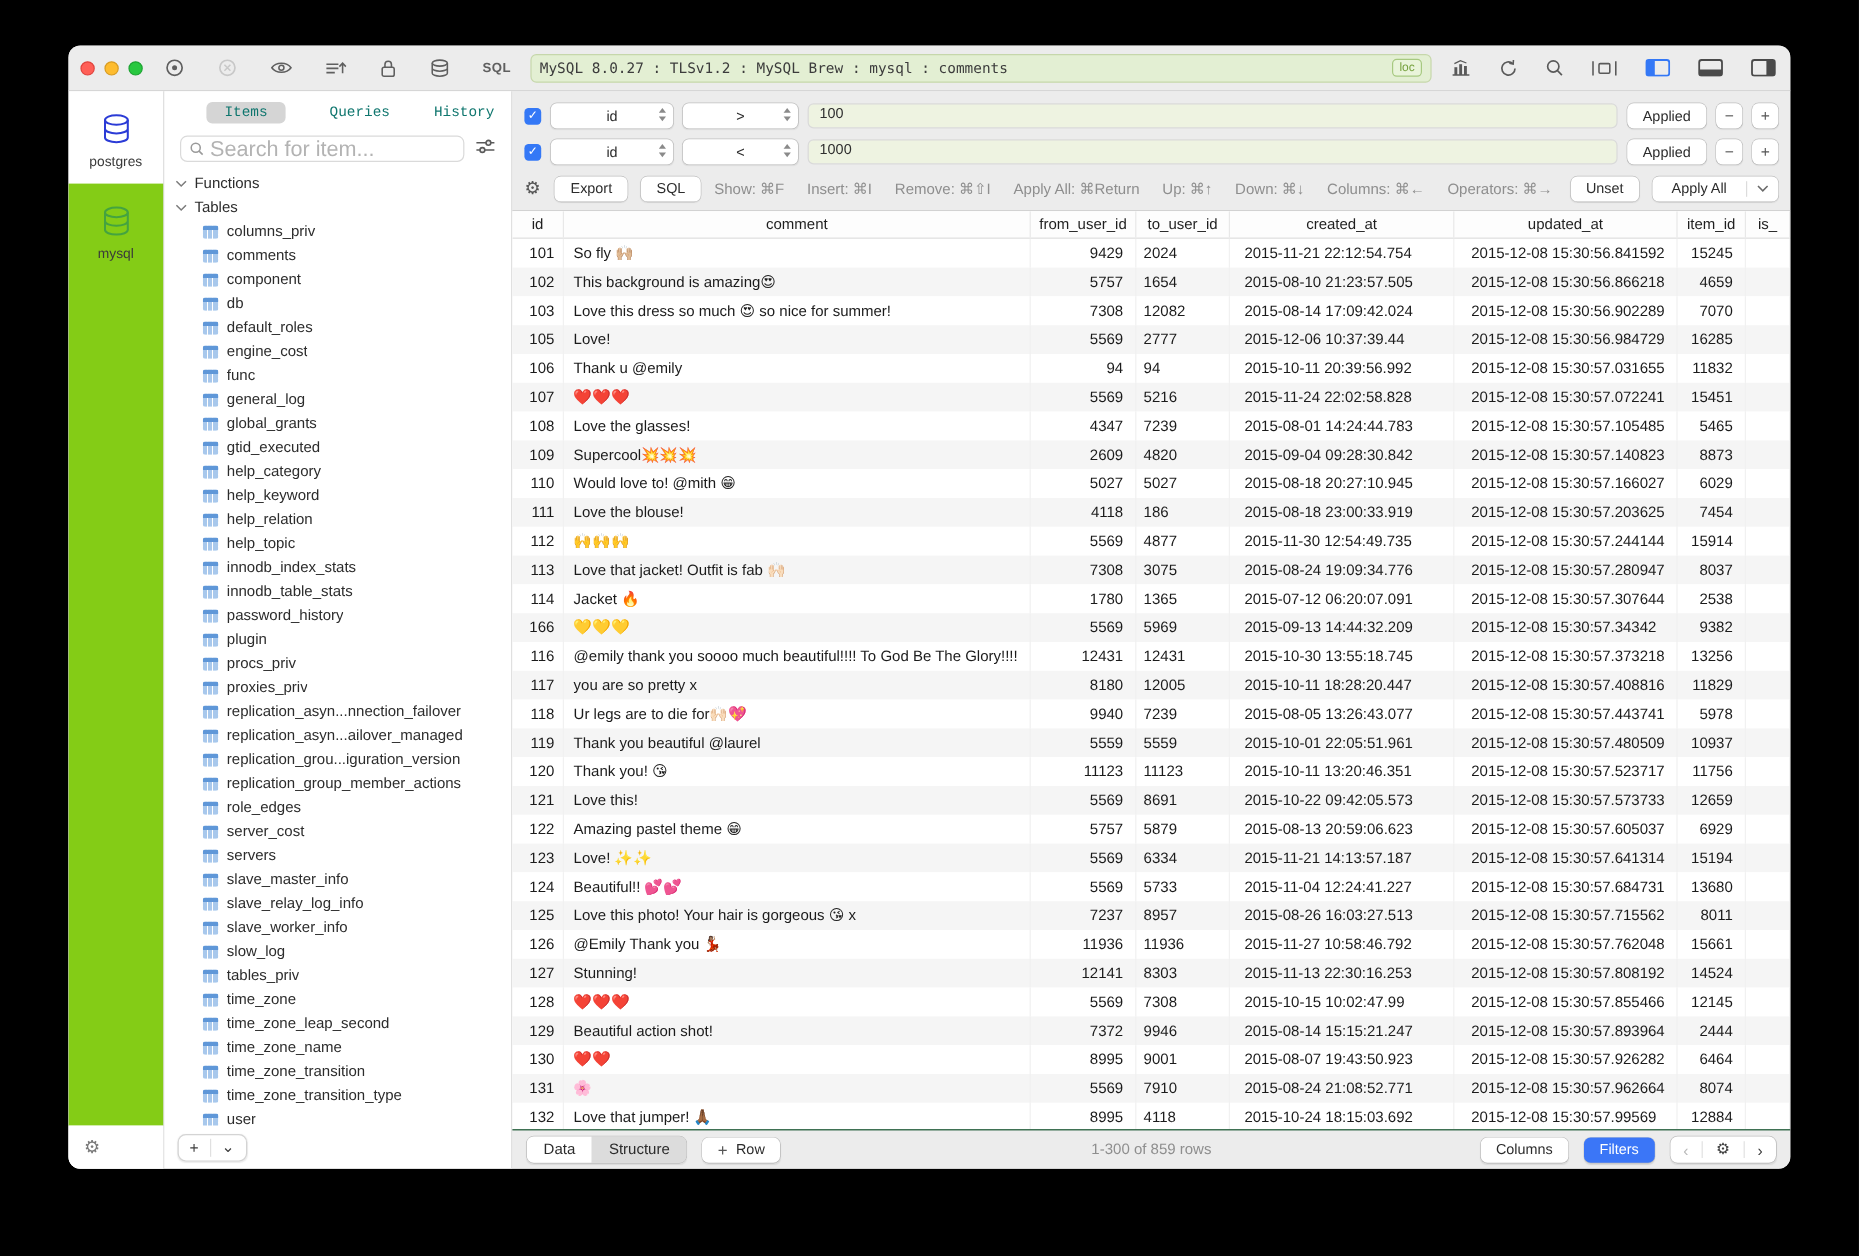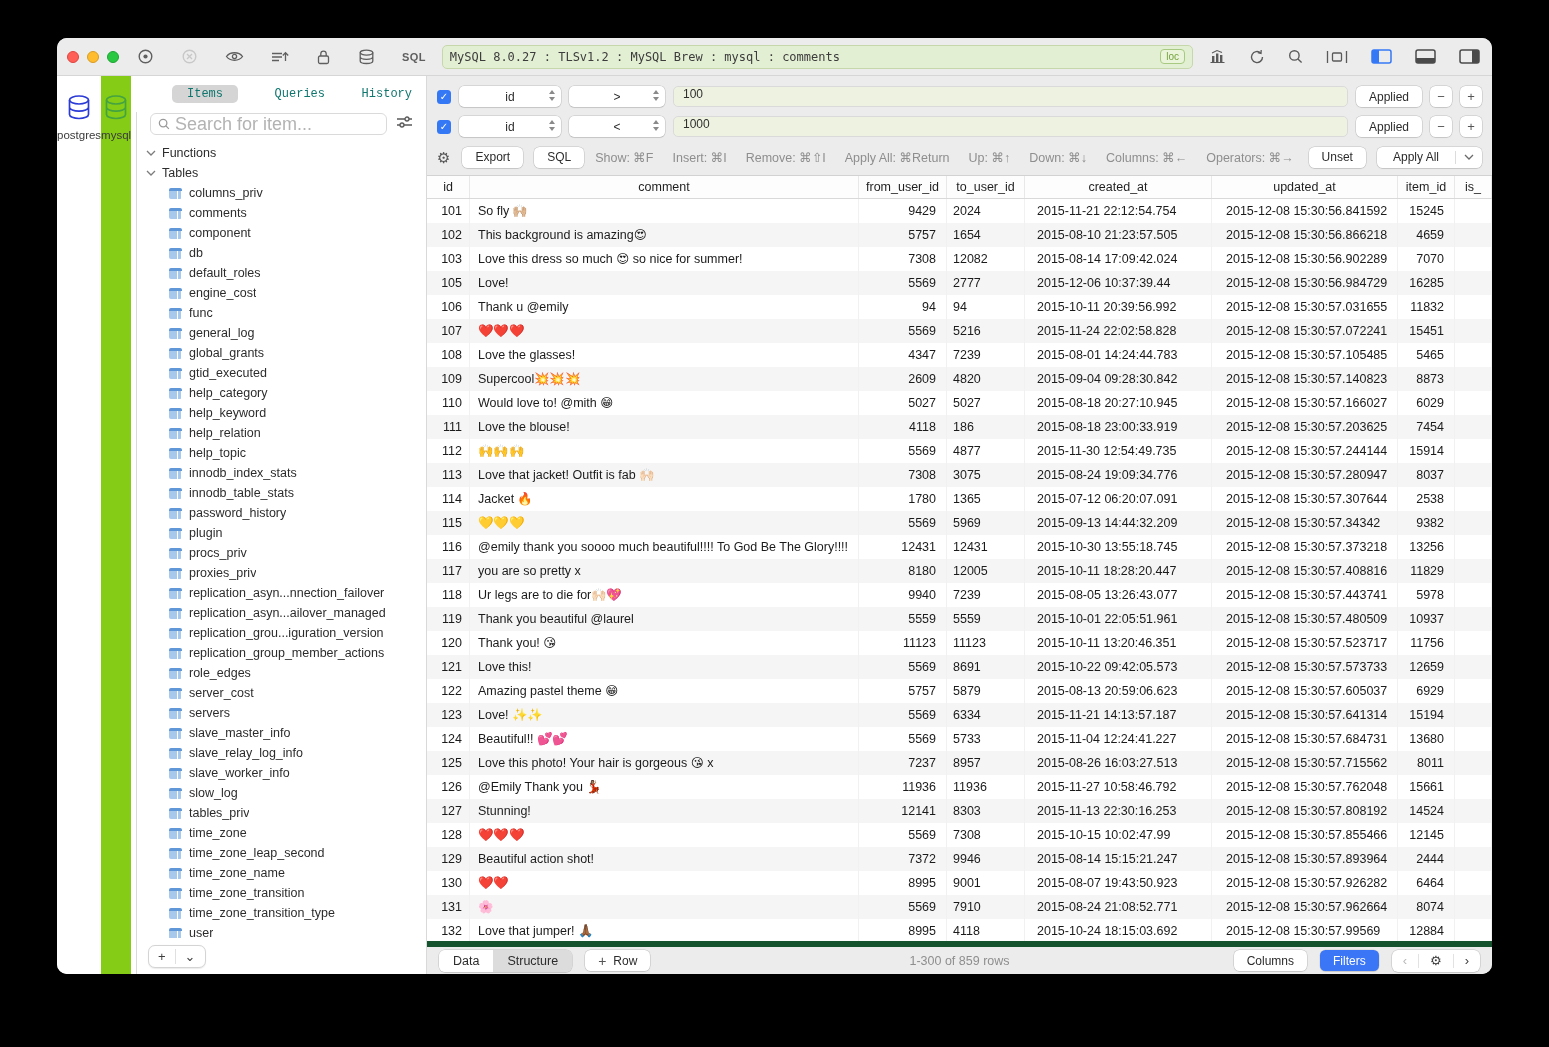--- a/index.html
+++ b/index.html
@@ -19,21 +19,21 @@
   .sql-label{font-size:11px;font-weight:bold;color:#5f5f5f;letter-spacing:.4px;}
   .conn-title{flex:1;height:24px;max-width:766px;background:#e3efd3;border:1px solid #c6d7ab;border-radius:5px;
     display:flex;align-items:center;padding:0 7px;font-family:"DejaVu Sans Mono","Liberation Mono",monospace;
     font-size:12px;color:#3c3c3c;overflow:hidden;white-space:nowrap;}
   .loc-badge{margin-left:auto;font-size:10px;color:#76a23e;border:1px solid #a7c981;background:#e9f4da;
     border-radius:4px;padding:0 5px;height:15px;line-height:14px;font-family:"Liberation Sans",sans-serif;}
   .tb-right{display:flex;align-items:center;gap:23px;margin-left:16px;}
   
   .main{display:flex;height:calc(100% - 38px);}
   
-  .rail{width:80px;background:#fff;border-right:1px solid #d9d9d9;display:flex;flex-direction:row;}
+  .rail{width:80px;background:#fff;border-right:1px solid #d9d9d9;display:flex;flex-direction:column;}
   .rail-item{display:flex;flex-direction:column;align-items:center;padding:17px 0 12px;}
   .rail-label{font-size:11.5px;color:#3a3a3a;margin-top:7px;}
   .rail-rest{flex:1;background:#84cc16;}
   .rail-bottom{height:36px;background:#fff;display:flex;align-items:center;padding-left:13px;}
   .gear-glyph{font-size:15px;color:#7a7a7a;line-height:1;}
   
   .treepanel{width:290px;background:#fff;border-right:1px solid #d9d9d9;display:flex;flex-direction:column;min-height:0;}
   .tabs{display:flex;align-items:center;padding:9px 14px 5px;}
   .tab{flex:1;text-align:right;font-size:12px;color:#0f766e;font-family:Liberation Mono, monospace;}
   .tab .pillbg{display:inline-block;background:#d5d5d5;border-radius:5px;padding:2px 15px;}
@@ -86,21 +86,21 @@
   .trow:nth-child(even){background:#f5f5f5;}
   .tc{border-right:1px solid #f1f1f1;overflow:hidden;white-space:nowrap;}
   .c0{text-align:right;padding-right:7px;}
   .c1{padding-left:8px;}
   .c2{text-align:right;padding-right:10px;}
   .c3{padding-left:6px;}
   .c4{padding-left:12px;}
   .c5{padding-left:14px;}
   .c6{text-align:right;padding-right:10px;}
   
-  .bottombar{height:33px;background:#ececec;border-top:6px solid #14532d;display:flex;align-items:center;padding:0 12px;gap:13px;position:relative;}
+  .bottombar{height:33px;background:#ececec;border-top:1px solid #14532d;display:flex;align-items:center;padding:0 12px;gap:13px;position:relative;}
   .segmented{display:flex;border-radius:6px;overflow:hidden;box-shadow:0 0 0 .5px rgba(0,0,0,.18),0 1px 1px rgba(0,0,0,.08);height:22px;}
   .seg-item{display:flex;align-items:center;padding:0 14px;font-size:12.5px;color:#2c2c2c;background:#dcdcdc;}
   .seg-item.active{background:#fff;}
   .rowbtn{gap:7px;}
   .plus-g{font-size:14px;color:#555;}
   .rows-info{position:absolute;left:50%;transform:translateX(-50%);font-size:12.5px;color:#8e8e8e;}
   .right-tools{margin-left:auto;display:flex;align-items:center;gap:13px;}
   .filters-btn{background:#3b76f7;color:#fff;box-shadow:0 0 0 .5px rgba(0,0,0,.1),0 1px 1px rgba(0,0,0,.1);}
   .nav-seg{display:flex;align-items:center;background:#fff;border-radius:6px;box-shadow:0 0 0 .5px rgba(0,0,0,.18),0 1px 1px rgba(0,0,0,.08);height:22px;}
   .nav-seg .ns{padding:0 11px;font-size:13px;color:#3c3c3c;display:flex;align-items:center;height:100%;}
@@ -648,21 +648,21 @@
               <div class="tc c0">114</div>
               <div class="tc c1">Jacket 🔥</div>
               <div class="tc c2">1780</div>
               <div class="tc c3">1365</div>
               <div class="tc c4">2015-07-12 06:20:07.091</div>
               <div class="tc c5">2015-12-08 15:30:57.307644</div>
               <div class="tc c6">2538</div>
               <div class="tc c7"></div>
             </div>
             <div class="trow">
-              <div class="tc c0">115</div>
+              <div class="tc c0">166</div>
               <div class="tc c1">💛💛💛</div>
               <div class="tc c2">5569</div>
               <div class="tc c3">5969</div>
               <div class="tc c4">2015-09-13 14:44:32.209</div>
               <div class="tc c5">2015-12-08 15:30:57.34342</div>
               <div class="tc c6">9382</div>
               <div class="tc c7"></div>
             </div>
             <div class="trow">
               <div class="tc c0">116</div>

